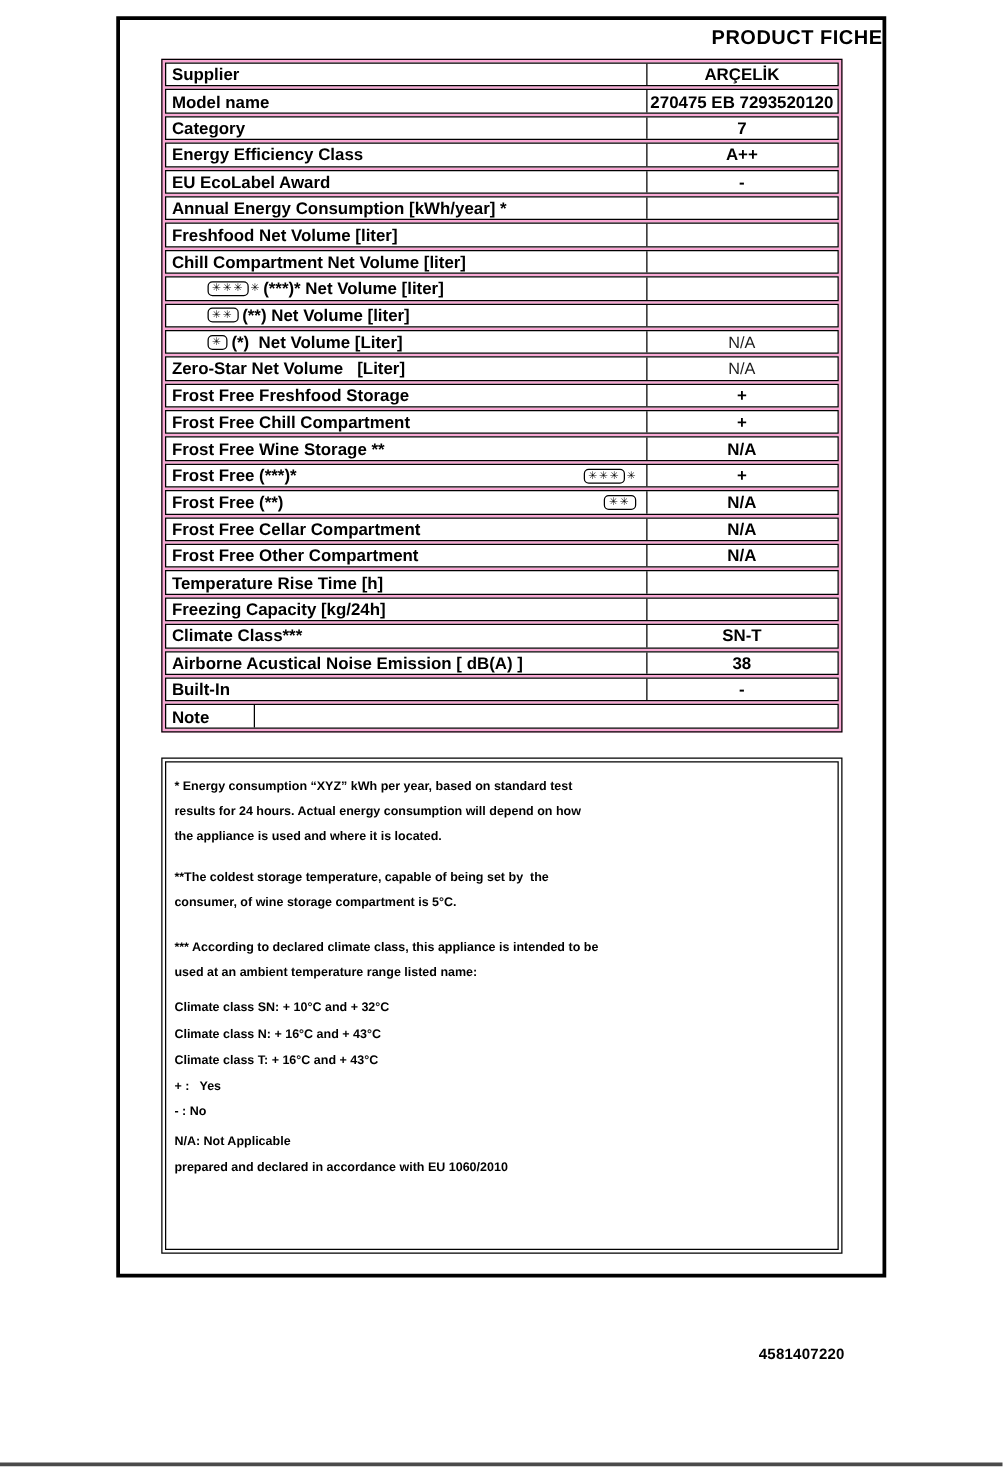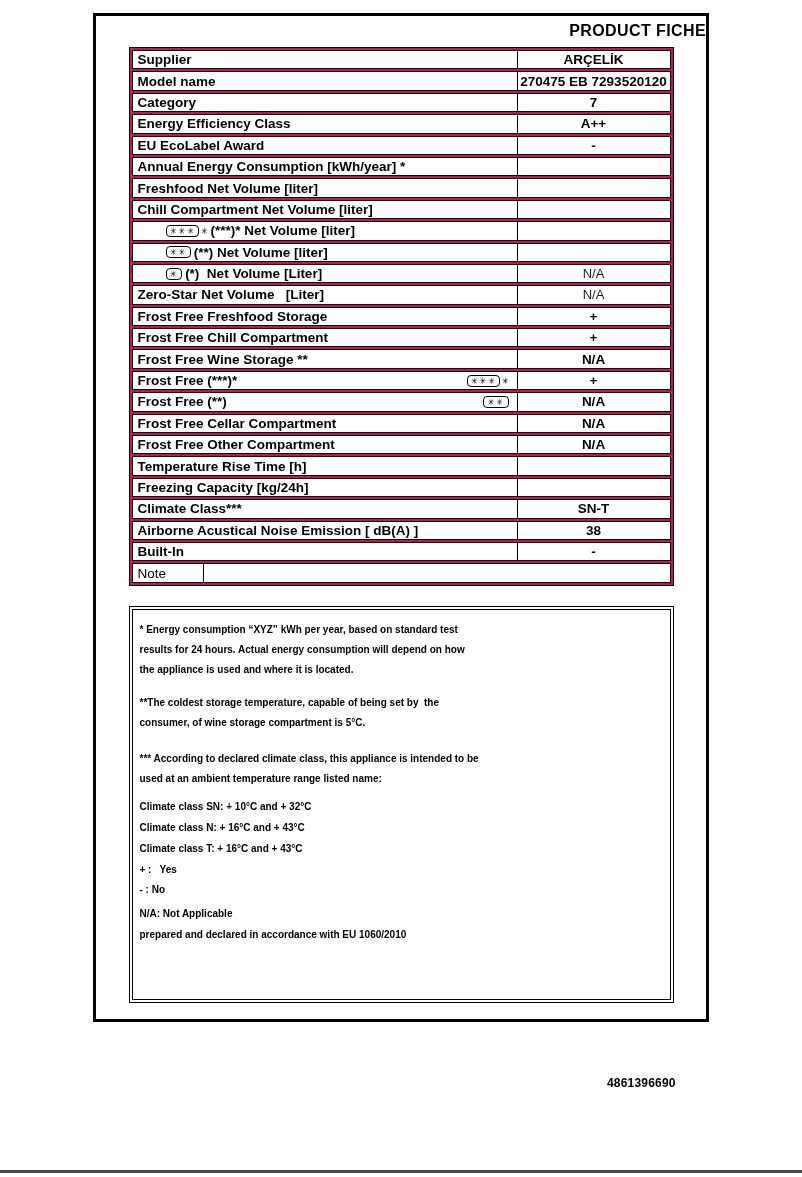--- a/index.html
+++ b/index.html
@@ -26,21 +26,21 @@
     font-size: 16px;
     font-weight: 700;
     letter-spacing: 0.4px;
   }
 
   
   .table-box {
     width: 545px; margin: 7px auto 0;
     border: 1px solid #000;
     padding: 2px;
-    background: #be185d;
+    background: #f9a8d4;
   }
   .t-row {
     display: flex; align-items: stretch;
     border: 1px solid #000;
     height: 19.4px;
     margin-bottom: 2px;
     background: #fff;
   }
   .t-row:last-child { margin-bottom: 0; }
   .t-label {
@@ -79,21 +79,21 @@
     font-family: "DejaVu Sans", sans-serif;
   }
   .star-group.suffix { margin-left: auto; margin-right: 8px; }
 
   
   .t-note-label {
     width: 71px;
     border-right: 1px solid #000;
     display: flex; align-items: center;
     padding-left: 5px;
-    font-weight: 400; font-size: 13.5px;
+    font-weight: 700; font-size: 13.5px;
   }
   .t-note-rest { flex: 1; }
 
   
   .notes-outer {
     width: 545px; height: 397px;
     margin: 20px auto 0;
     border: 1px solid #000;
     padding: 2px;
     background: #fff;
@@ -331,15 +331,15 @@
           </div>
           <div class="n-group">
             <div class="n-line">N/A: Not Applicable</div>
           </div>
           <div class="n-group">
             <div class="n-line">prepared and declared in accordance with EU 1060/2010</div>
           </div>
         </div>
     </div>
   </div>
-  <div class="doc-number">4861396690</div>
+  <div class="doc-number">4581407220</div>
   <div class="bottom-rule"></div>
 </div>
 
 </body></html>

